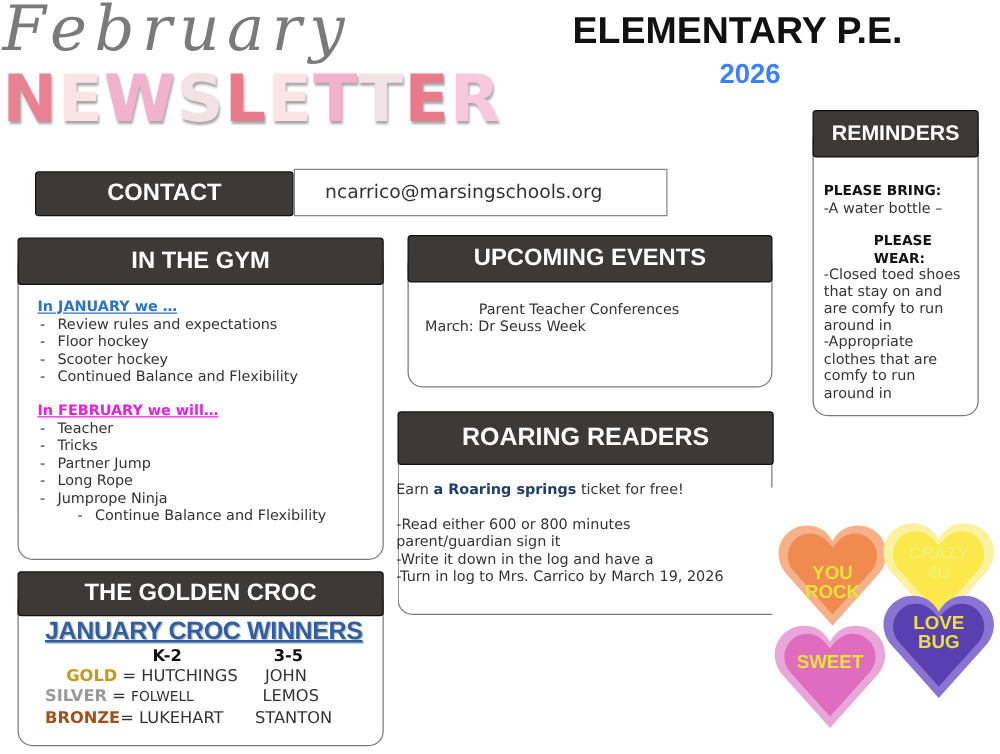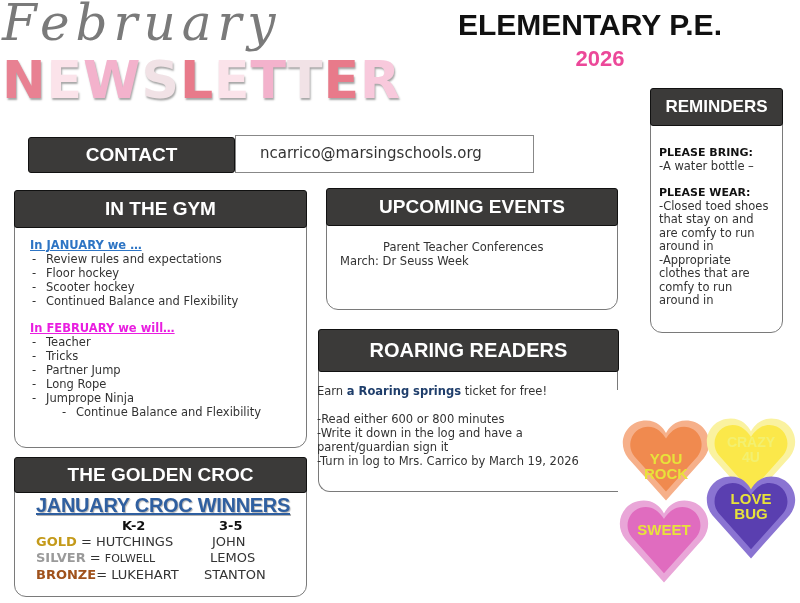--- a/index.html
+++ b/index.html
@@ -18,21 +18,21 @@
     font-size: 52px; letter-spacing: 1px; line-height: 56px;
     text-shadow: 1px 2px 2px rgba(0,0,0,0.35);
   }
   .news-title span { display: inline-block; }
   .school-title {
     left: 455px; top: 8px; width: 270px; text-align: center;
     font-family: "Liberation Sans", sans-serif; font-weight: bold; font-size: 30px; color: #111;
   }
   .year-title {
     left: 525px; top: 46px; width: 150px; text-align: center;
-    font-family: "Liberation Sans", sans-serif; font-weight: bold; font-size: 22px; color: #ec4899;
+    font-family: "Liberation Sans", sans-serif; font-weight: bold; font-size: 22px; color: #3b82f6;
   }
   
   .hdr {
     background: #3b3a39; color: #fff; border: 1px solid #111; border-radius: 3px;
     font-family: "Liberation Sans", sans-serif; font-weight: bold; text-align: center;
     display: flex; align-items: center; justify-content: center;
   }
   .box {
     border: 1px solid #7a7a7a; border-radius: 12px; background: #fff;
   }
@@ -139,53 +139,53 @@
 
 <div class="abs box" style="left:318px;top:340px;width:300px;height:152px;border-right:none;border-radius:12px 0 0 12px;"></div>
 <div class="abs" style="left:617px;top:340px;width:1px;height:50px;background:#7a7a7a;"></div>
 <div class="abs hdr" style="left:318px;top:329px;width:301px;height:43px;font-size:20px;">
   <span>ROARING READERS</span>
 </div>
 <div class="abs txt" style="left:317px;top:384px;width:290px;">
   <div><span>Earn </span><b style="color:#1f3e6b;">a Roaring springs</b><span> ticket for free!</span></div>
   <div style="height:14px;"></div>
   <div>-Read either 600 or 800 minutes</div>
+  <div>parent/guardian sign it</div>
   <div>-Write it down in the log and have a</div>
-  <div>parent/guardian sign it</div>
   <div>-Turn in log to Mrs. Carrico by March 19, 2026</div>
 </div>
 
 <div class="abs box" style="left:650px;top:100px;width:133px;height:233px;"></div>
 <div class="abs hdr" style="left:650px;top:88px;width:133px;height:38px;font-size:17px;">
   <span>REMINDERS</span>
 </div>
 <div class="abs txt" style="left:659px;top:146px;width:124px;font-size:11.5px;line-height:13.5px;">
   <div style="font-weight:bold;color:#111;font-size:11px;">PLEASE BRING:</div>
   <div>-A water bottle –</div>
   <div style="height:13px;"></div>
-  <div style="font-weight:bold;color:#111;font-size:11px;">PLEASE WEAR:</div>
+  <div style="font-weight:bold;color:#111;font-size:11px;margin-left:40px;">PLEASE WEAR:</div>
   <div>-Closed toed shoes</div>
   <div>that stay on and</div>
   <div>are comfy to run</div>
   <div>around in</div>
   <div>-Appropriate</div>
   <div>clothes that are</div>
   <div>comfy to run</div>
   <div>around in</div>
 </div>
 
 <div class="abs box" style="left:14px;top:470px;width:293px;height:127px;"></div>
 <div class="abs hdr" style="left:14px;top:457px;width:293px;height:36px;font-size:19px;">
   <span>THE GOLDEN CROC</span>
 </div>
 <div class="abs croc-title" style="left:36px;top:494px;">JANUARY CROC WINNERS</div>
 <div class="croc-row" style="left:122px;top:518px;font-weight:bold;color:#111;">K-2</div>
 <div class="croc-row" style="left:219px;top:518px;font-weight:bold;color:#111;">3-5</div>
 
-<div class="croc-row" style="left:36px;top:534px;"><span class="gold">GOLD</span><span> =  </span><span>HUTCHINGS</span></div>
+<div class="croc-row" style="left:53px;top:534px;"><span class="gold">GOLD</span><span> =  </span><span>HUTCHINGS</span></div>
 <div class="croc-row" style="left:212px;top:534px;">JOHN</div>
 
 <div class="croc-row" style="left:36px;top:550px;"><span class="silver">SILVER</span><span> =  </span><span style="font-size:11px;">FOLWELL</span></div>
 <div class="croc-row" style="left:210px;top:550px;">LEMOS</div>
 
 <div class="croc-row" style="left:36px;top:567px;"><span class="bronze">BRONZE</span><span>= </span><span>LUKEHART</span></div>
 <div class="croc-row" style="left:204px;top:567px;">STANTON</div>
 
 <div class="heart-wrap" style="left:620px;top:415px;width:92px;height:90px;">
   <svg width="92" height="90" viewBox="0 0 100 100">

